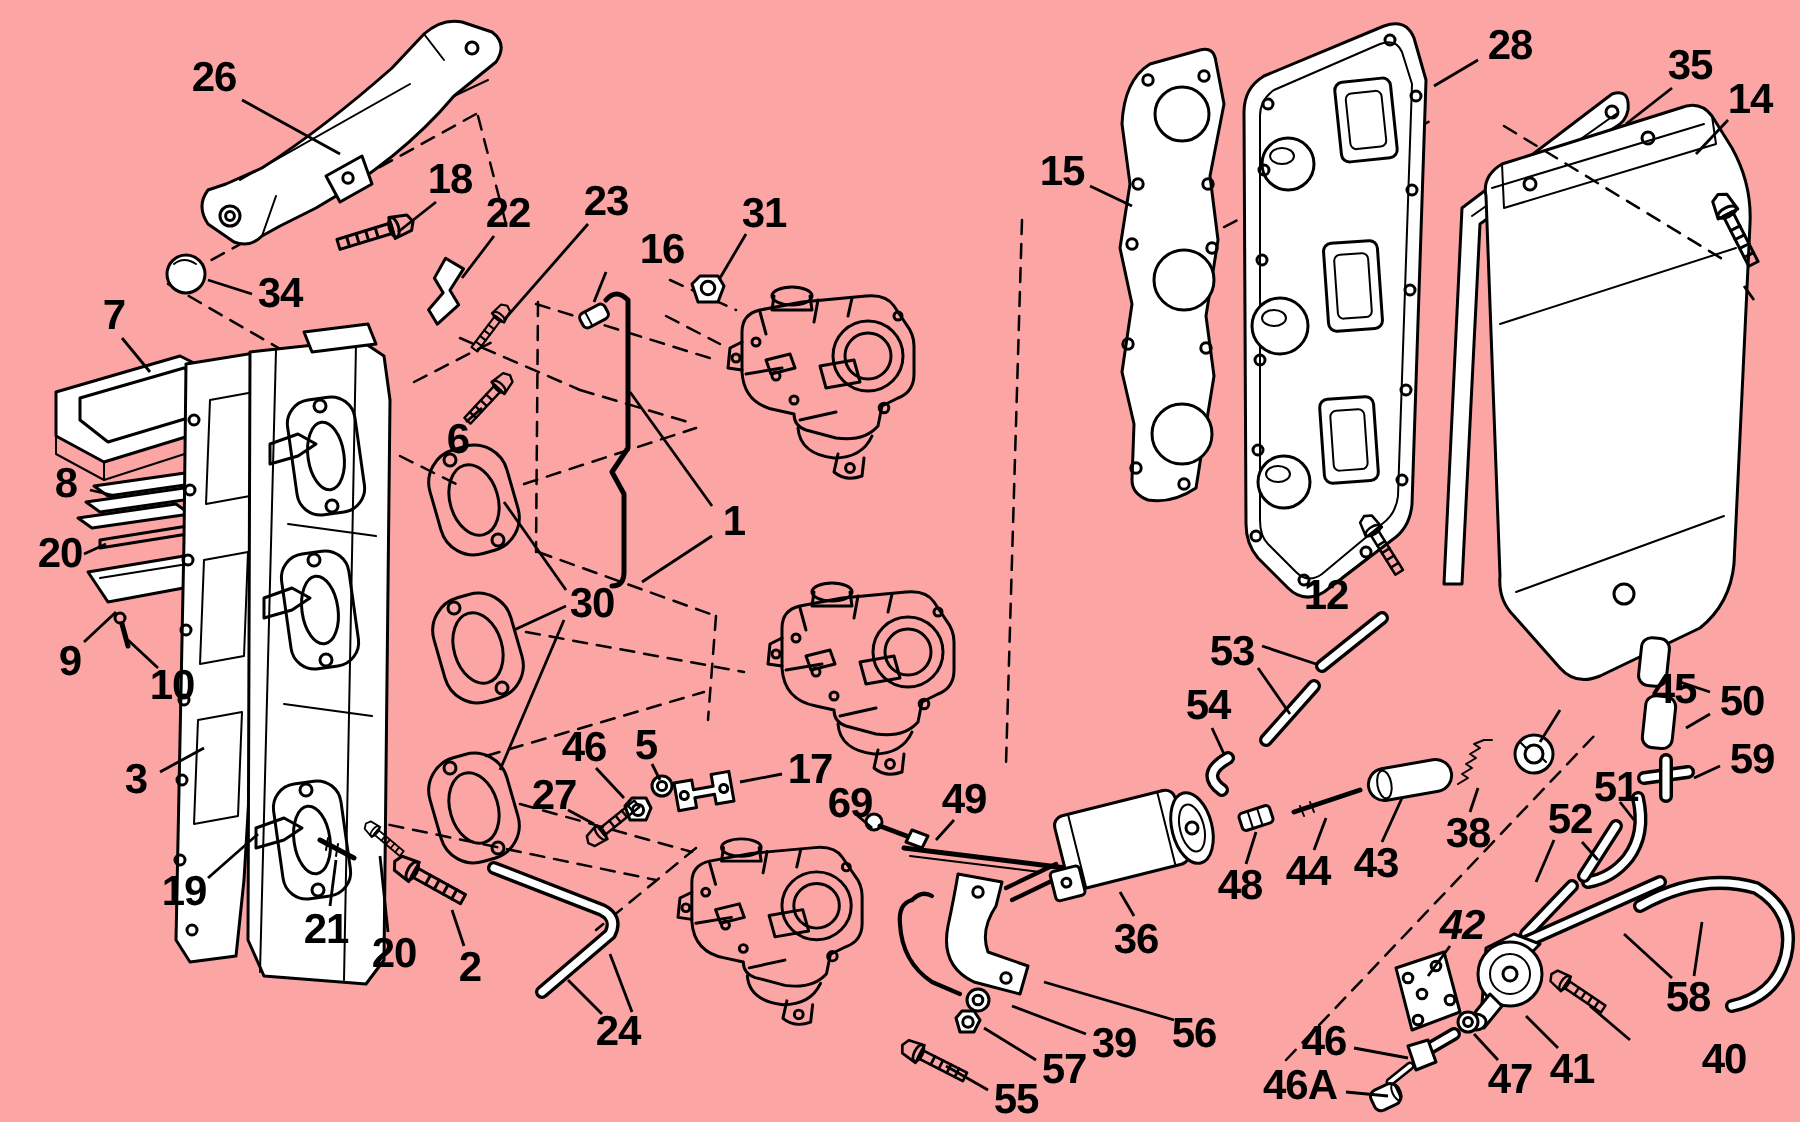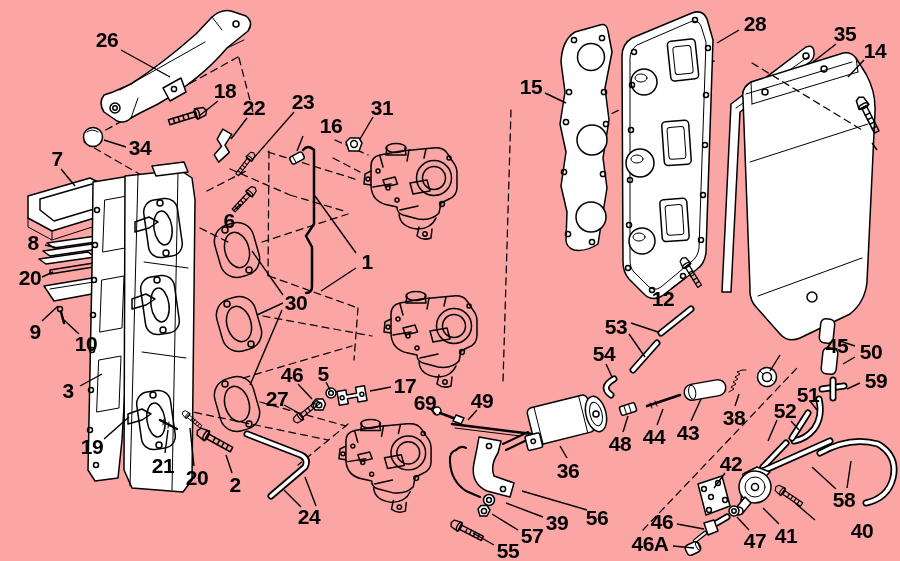--- a/index.html
+++ b/index.html
@@ -506,21 +506,21 @@
       <span class="plabel" style="left: 789px; top: 345px; margin-left: 48px;">45</span>
       <span class="plabel" style="left: 871px; top: 351px;">50</span>
       <span class="plabel" style="left: 876px; top: 380px;">59</span>
       <span class="plabel" style="left: 808px; top: 394px;">51</span>
       <span class="plabel" style="left: 785px; top: 410px;">52</span>
       <span class="plabel" style="left: 734px; top: 417px;">38</span>
       <span class="plabel" style="left: 688px; top: 432px;">43</span>
       <span class="plabel" style="left: 654px; top: 436px;">44</span>
       <span class="plabel" style="left: 620px; top: 443px;">48</span>
       <span class="plabel" style="left: 568px; top: 470px;">36</span>
-      <span class="plabel" style="left: 731px; top: 463px;">42</span>
+      <span class="plabel" style="left: 731px; top: 463px; font-style: italic;">42</span>
       <span class="plabel" style="left: 844px; top: 499px;">58</span>
       <span class="plabel" style="left: 597px; top: 517px;">56</span>
       <span class="plabel" style="left: 557px; top: 522px;">39</span>
       <span class="plabel" style="left: 532px; top: 535px;">57</span>
       <span class="plabel" style="left: 508px; top: 550px;">55</span>
       <span class="plabel" style="left: 662px; top: 521px;">46</span>
       <span class="plabel" style="left: 650px; top: 543px;">46A</span>
       <span class="plabel" style="left: 755px; top: 540px;">47</span>
       <span class="plabel" style="left: 786px; top: 535px;">41</span>
       <span class="plabel" style="left: 822px; top: 530px; margin-left: 40px;">40</span>

